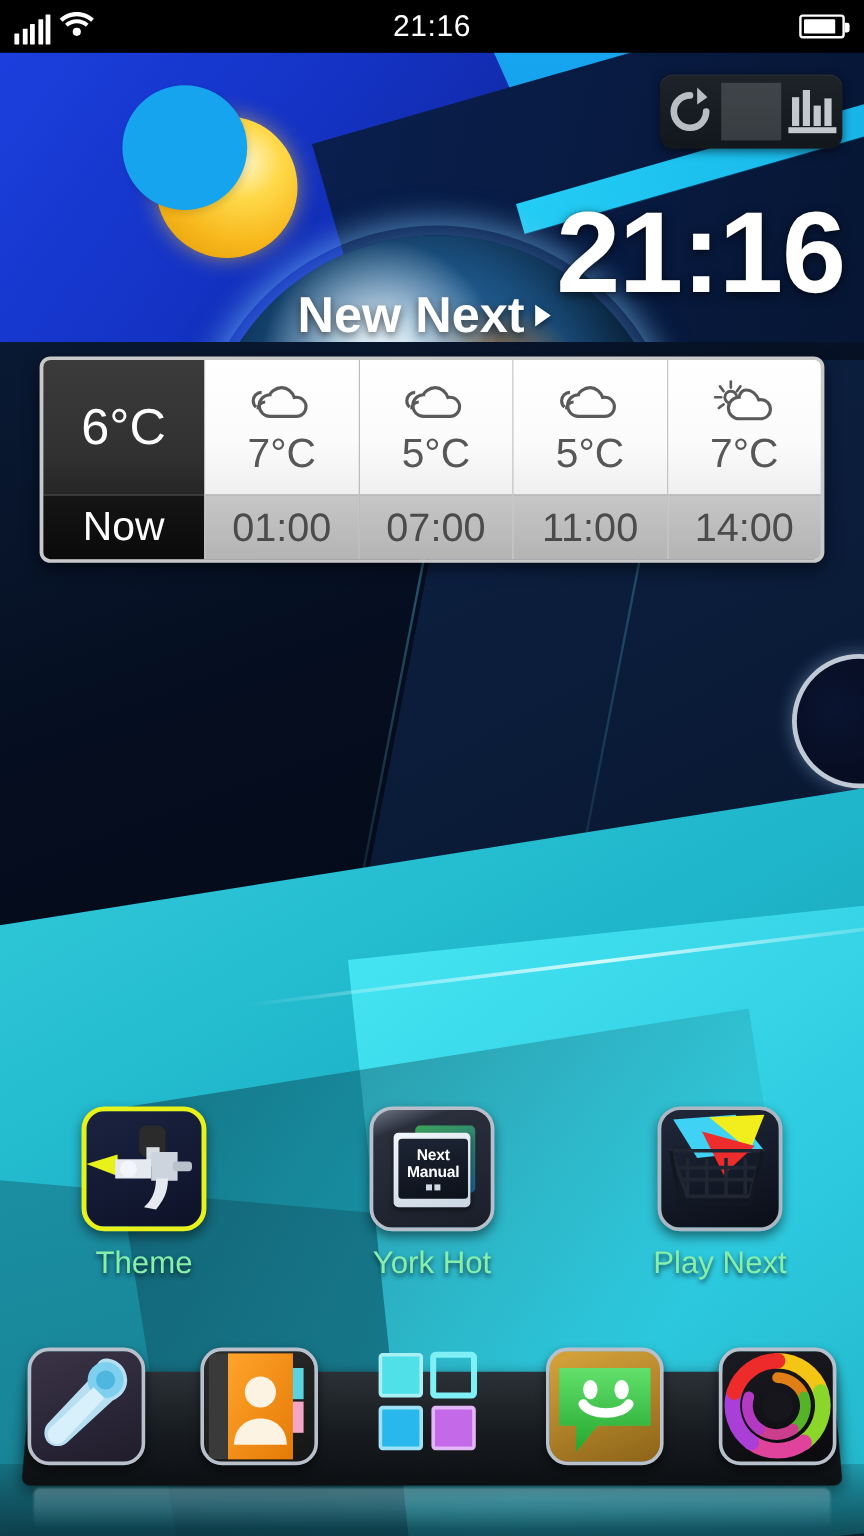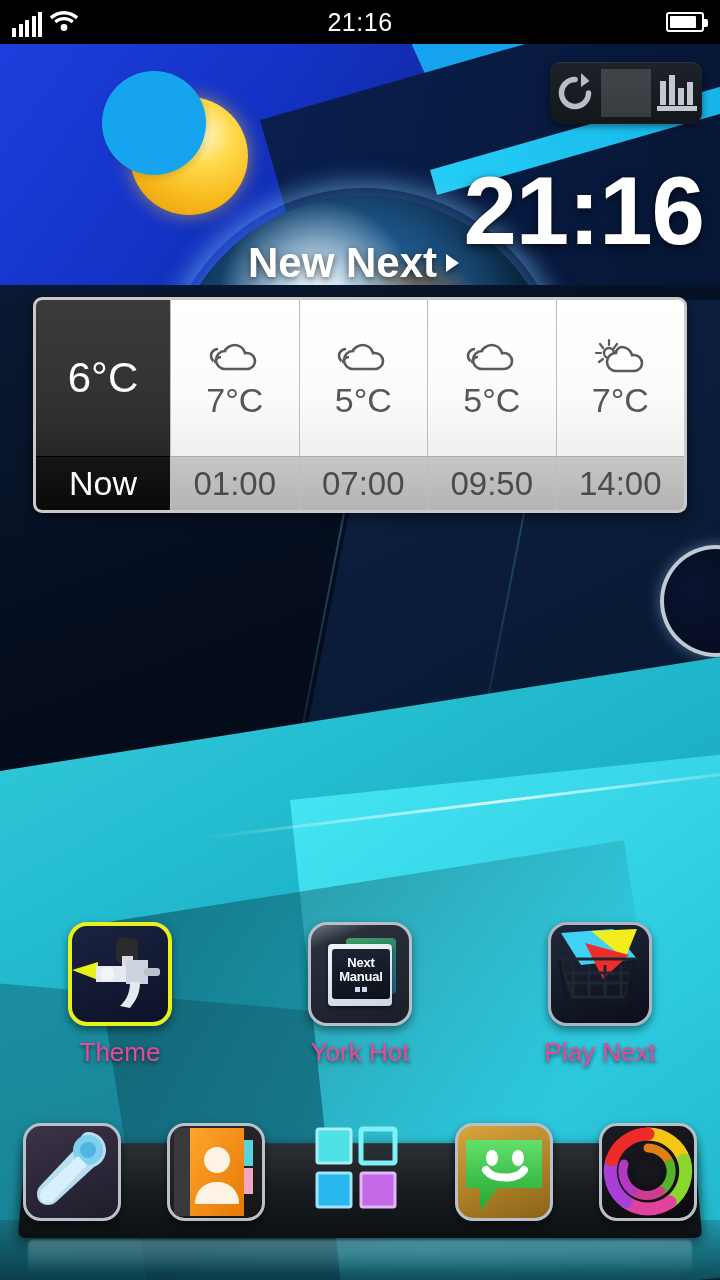--- a/index.html
+++ b/index.html
@@ -181,21 +181,21 @@
     text-shadow:0 2px 7px rgba(0,0,0,.6);
   }
   .city-arrow {
     width:0;height:0;border-left:13px solid #fff;
     border-top:9px solid transparent;border-bottom:9px solid transparent;
     filter:drop-shadow(0 2px 3px rgba(0,0,0,.6));
   }
 
   
   .weather {
-    position:absolute; left:33px; top:297px; width:654px; height:216px;
+    position:absolute; left:33px; top:297px; width:654px; height:172px;
     z-index:28; display:flex;
     border-radius:9px; overflow:hidden;
     background:linear-gradient(180deg,#f2f2f2,#d9d9d9);
     border:3px solid #c9c9c9;
     box-shadow:0 4px 12px rgba(0,0,0,.55), inset 0 0 0 1px rgba(255,255,255,.55);
     text-align:center;
   }
   .wcell { flex:1; display:flex; flex-direction:column; position:relative; }
   .wcell + .wcell { border-left:1px solid #bdbdbd; }
 
@@ -231,21 +231,21 @@
     position:absolute; left:0; top:922px; width:720px; z-index:20;
     display:flex;
   }
   .app { flex:1; display:flex; flex-direction:column; align-items:center; gap:11px; }
   .app-ico {
     width:104px; height:104px; border-radius:19px; position:relative;
     box-shadow:0 4px 9px rgba(0,0,0,.45);
     overflow:hidden;
   }
   .app-label {
-    color:#ec4899; font-size:26px;
+    color:#86efac; font-size:26px;
     text-shadow:0 2px 4px rgba(0,0,0,.65);
   }
 
   
   .ico-theme {
     background:linear-gradient(160deg,#1b2340,#0d1228);
     border:4px solid #e8f21a;
   }
   
   .ico-nexthot {
@@ -439,21 +439,21 @@
       <div class="top">
         <span class="wicon">
           <svg width="56" height="42" viewBox="0 0 56 42">
             <path d="M18 14c-5 0-9 4-9 9s4 9 9 9h22c4.4 0 8-3.6 8-8s-3.6-8-8-8c-.6 0-1.2.1-1.8.2C36.6 11.6 32.6 8 27.8 8 22.4 8 18 12.4 18 14z" fill="none" stroke="#5a5a5a" stroke-width="2.6"></path>
             <path d="M14 20c-3.3 0-6 2.7-6 6" fill="none" stroke="#5a5a5a" stroke-width="2.6"></path>
             <path d="M11 12c-3.9 0-7 3.1-7 7 0 2.1.9 4 2.4 5.3" fill="none" stroke="#5a5a5a" stroke-width="2.6"></path>
           </svg>
         </span>
         <span class="temp">5°C</span>
       </div>
-      <div class="bot">09:50</div>
+      <div class="bot">11:00</div>
     </div>
 
     <div class="wcell">
       <div class="top">
         <span class="wicon">
           <svg width="56" height="42" viewBox="0 0 56 42">
             <g stroke="#5a5a5a" stroke-width="2.2" stroke-linecap="round">
               <line x1="17" y1="3" x2="17" y2="8"></line>
               <line x1="8" y1="7" x2="11" y2="11"></line>
               <line x1="4" y1="16" x2="9" y2="16"></line>

